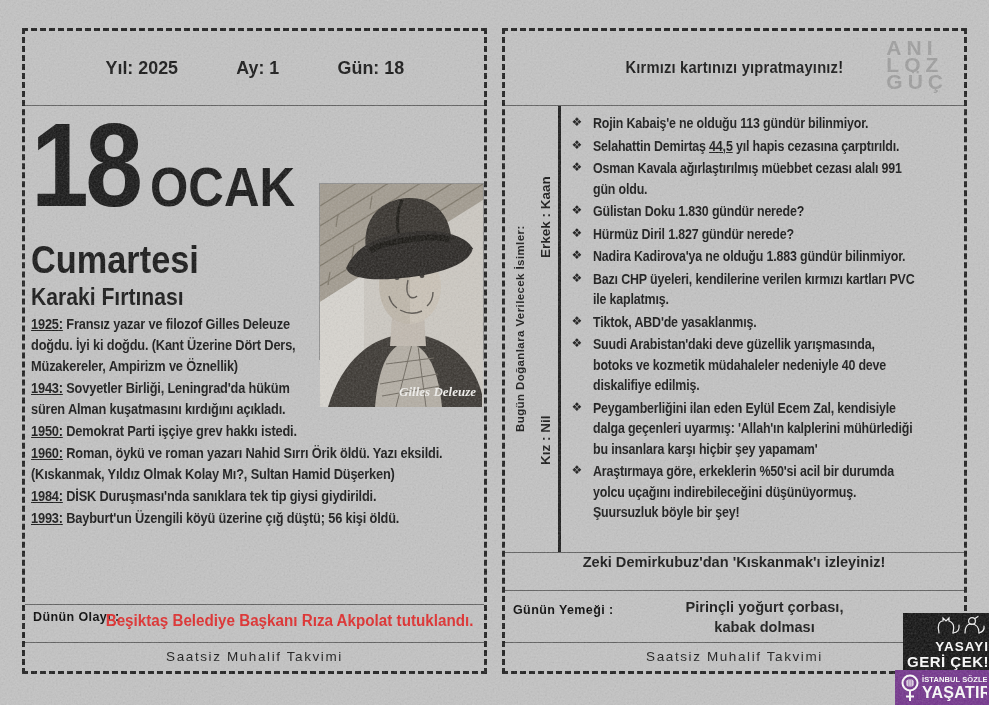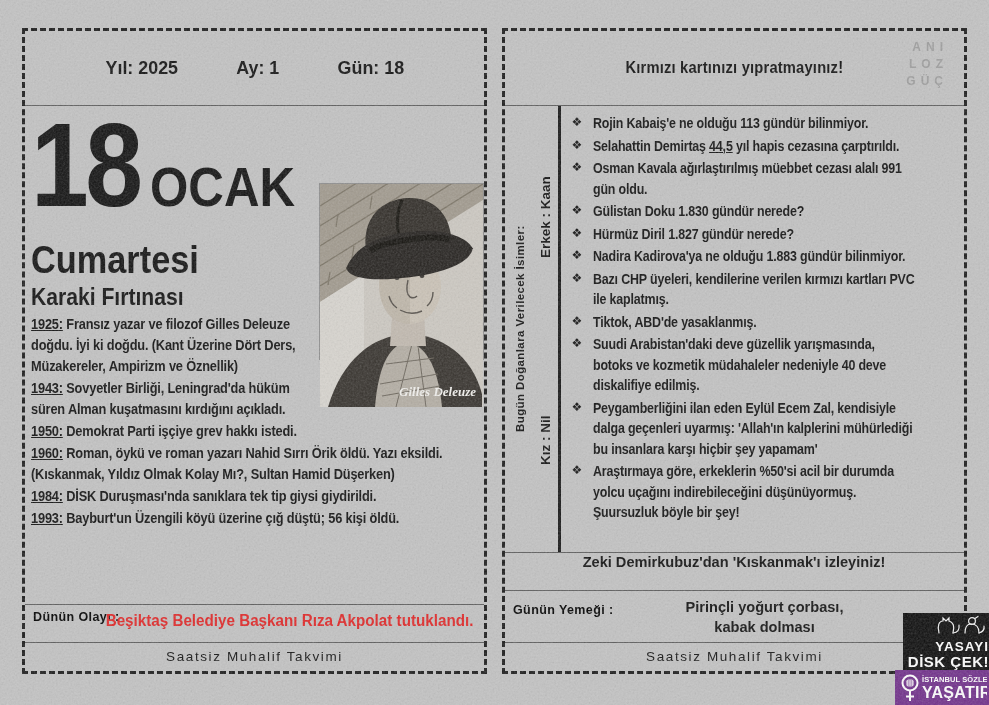--- a/index.html
+++ b/index.html
@@ -18,21 +18,21 @@
   .panel-right{left:502px;}
 
   .panel-header{
     height:74px;flex:none;border-bottom:1px solid #5d5d5d;
     position:relative;display:flex;align-items:center;justify-content:center;
   }
   .lp-header-inner{display:flex;gap:62px;font-weight:bold;font-size:19px;transform:scaleX(.94);}
   .rp-title{font-weight:bold;font-size:16px;transform:scaleX(.92);letter-spacing:.2px;}
   .artist-logo{
     position:absolute;right:16px;top:8px;color:#9e9e9e;font-weight:bold;
-    font-size:12px;line-height:17px;letter-spacing:5px;text-align:right;
+    font-size:21px;line-height:17px;letter-spacing:5px;text-align:left;
   }
 
   
   .lp-main{flex:1;position:relative;padding:4px 4px 0 6px;overflow:hidden;}
   .date-row{display:flex;align-items:baseline;transform:scaleX(.88);transform-origin:0 0;height:128px;}
   .day-num{font-weight:bold;font-size:118px;line-height:110px;letter-spacing:-4px;}
   .month-name{font-weight:bold;font-size:56px;margin-left:12px;letter-spacing:0;}
   .weekday{font-weight:bold;font-size:39px;line-height:44px;transform:scaleX(.88);transform-origin:0 0;}
   .storm{font-weight:bold;font-size:24px;line-height:30px;transform:scaleX(.88);transform-origin:0 0;margin-bottom:2px;}
   .events{position:relative;}
@@ -275,21 +275,21 @@
     <g stroke="#f2f2f2" stroke-width="1.2" fill="none" stroke-linecap="round">
       <path d="M8,18 C6,11 8,6 12,6 L12,3 L15,6 L18,3 L18,6 C22,7 24,11 22,18"></path>
       <path d="M22,18 q7,-1 6,-8"></path>
       <circle cx="41" cy="6" r="3.4"></circle>
       <path d="M34,18 q0,-9 6,-9 q8,0 8,9"></path>
       <path d="M44,3.5 l3,-2"></path>
       <path d="M48,18 q6,-2 5,-7"></path>
     </g>
   </svg>
   <div class="l1">YASAYI</div>
-  <div class="l2">DİSK ÇEK!</div>
+  <div class="l2">GERİ ÇEK!</div>
 </div>
 
 <div class="badge-ist">
   <svg width="24" height="30" viewBox="0 0 24 30" style="flex:none">
     <circle cx="12" cy="10" r="7.5" fill="none" stroke="#fff" stroke-width="2"></circle>
     <rect x="8.5" y="6.5" width="7" height="7" rx="1.8" fill="#fff"></rect>
     <path d="M10.2,6.5 v7 M12,6.5 v7 M13.8,6.5 v7" stroke="#71308b" stroke-width="0.7"></path>
     <line x1="12" y1="18" x2="12" y2="28" stroke="#fff" stroke-width="2"></line>
     <line x1="8" y1="23.5" x2="16" y2="23.5" stroke="#fff" stroke-width="2"></line>
   </svg>

